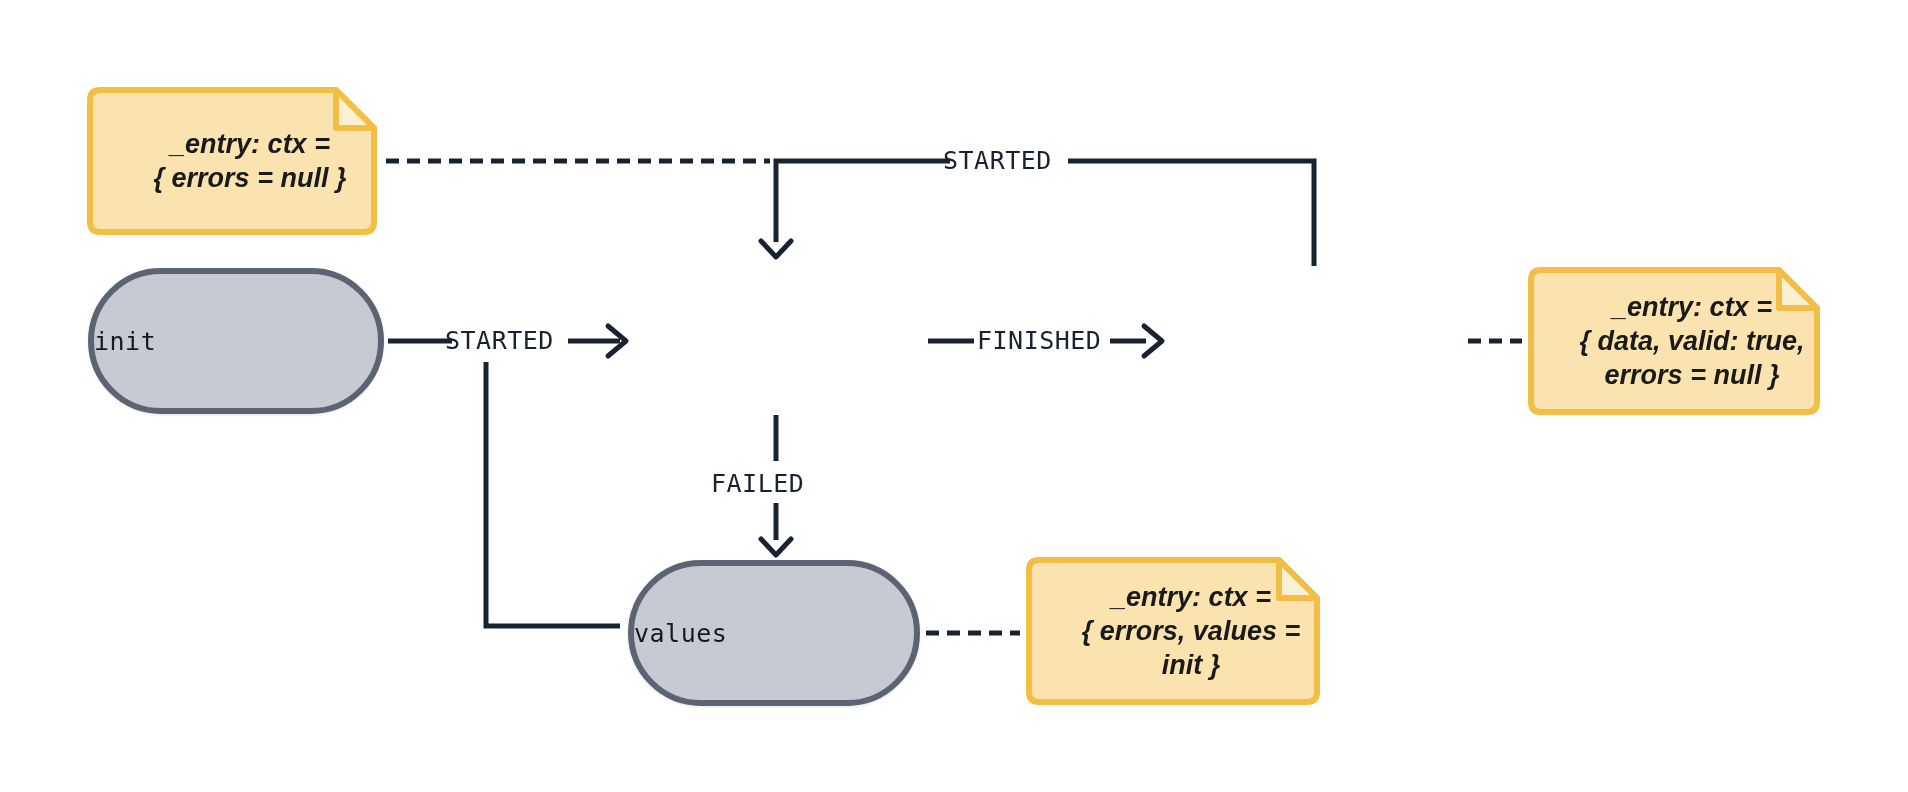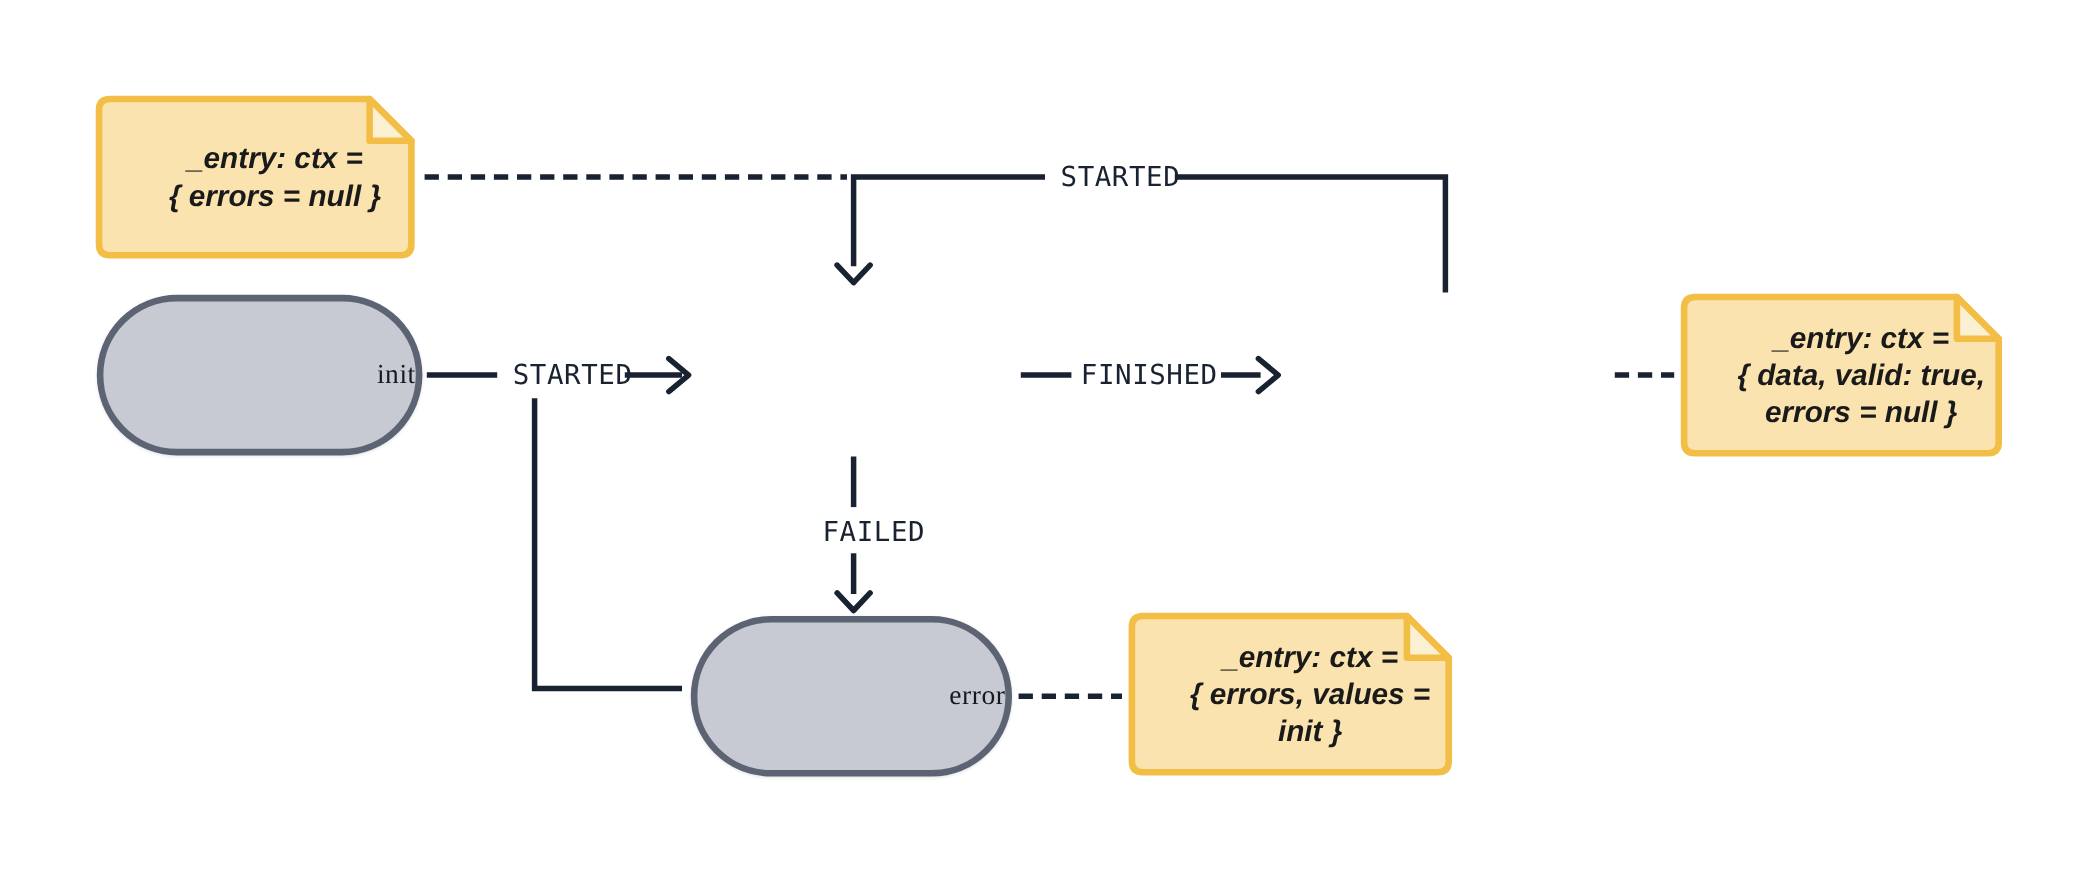--- a/index.html
+++ b/index.html
@@ -28,32 +28,31 @@
   .edge{stroke:var(--edge);stroke-width:5;fill:none;}
   .edge.dashed{stroke-dasharray:13 8;}
   .edge.chev{stroke-linecap:round;stroke-linejoin:round;}
 
   .pill{
     position:absolute;
     box-sizing:border-box;
     border:6px solid var(--pill-border);
     background:var(--pill-fill);
     border-radius:80px;
-    display:flex;align-items:center;justify-content:flex-end;
+    display:flex;align-items:center;justify-content:flex-start;
     box-shadow:0 1px 3px rgba(20,30,50,0.12);
-    font-family:Liberation Serif, serif;
   }
   .pill.pending{background:var(--pending-fill);border-color:var(--pending-border);}
   .pill .pill-label{
     font-size:25px;color:var(--state-text);letter-spacing:0.5px;
   }
 
   .edge-label{
     position:absolute;height:30px;line-height:30px;
-    text-align:right;font-size:25px;color:var(--label-color);
+    text-align:left;font-size:25px;color:var(--label-color);
     letter-spacing:0.5px;white-space:nowrap;
   }
 
   .note{position:absolute;padding-left:36px;}
   .note svg{position:absolute;left:0;top:0;overflow:visible;}
   .note-shape{fill:var(--note-fill);stroke:var(--note-border);stroke-width:6;stroke-linejoin:round;}
   .note-fold{fill:var(--note-fold);stroke:var(--note-border);stroke-width:6;stroke-linejoin:round;}
   .note-text{
     position:absolute;inset:0;
     display:flex;flex-direction:column;align-items:center;justify-content:center;
@@ -94,21 +93,21 @@
     <path class="edge dashed" d="M926 633 H1020"></path>
   </svg>
 
   <div class="pill" style="left:88px;top:268px;width:296px;height:146px">
     <span class="pill-label">init</span>
   </div>
 
 
 
   <div class="pill" style="left:628px;top:560px;width:292px;height:146px">
-    <span class="pill-label">error</span>
+    <span class="pill-label">values</span>
   </div>
 
   <div class="edge-label" style="left:445px;top:326px;width:130px">STARTED</div>
   <div class="edge-label" style="left:977px;top:326px;width:130px">FINISHED</div>
   <div class="edge-label" style="left:711px;top:469px;width:130px">FAILED</div>
   <div class="edge-label" style="left:943px;top:146px;width:130px">STARTED</div>
 
   <div class="note" style="left:87px;top:87px;width:290px;height:148px">
     <svg width="290" height="148" viewBox="0 0 290 148">
       <path class="note-shape" d="M13 3 H249 L287 41 V135 Q287 145 277 145 H13 Q3 145 3 135 V13 Q3 3 13 3 Z"></path>

